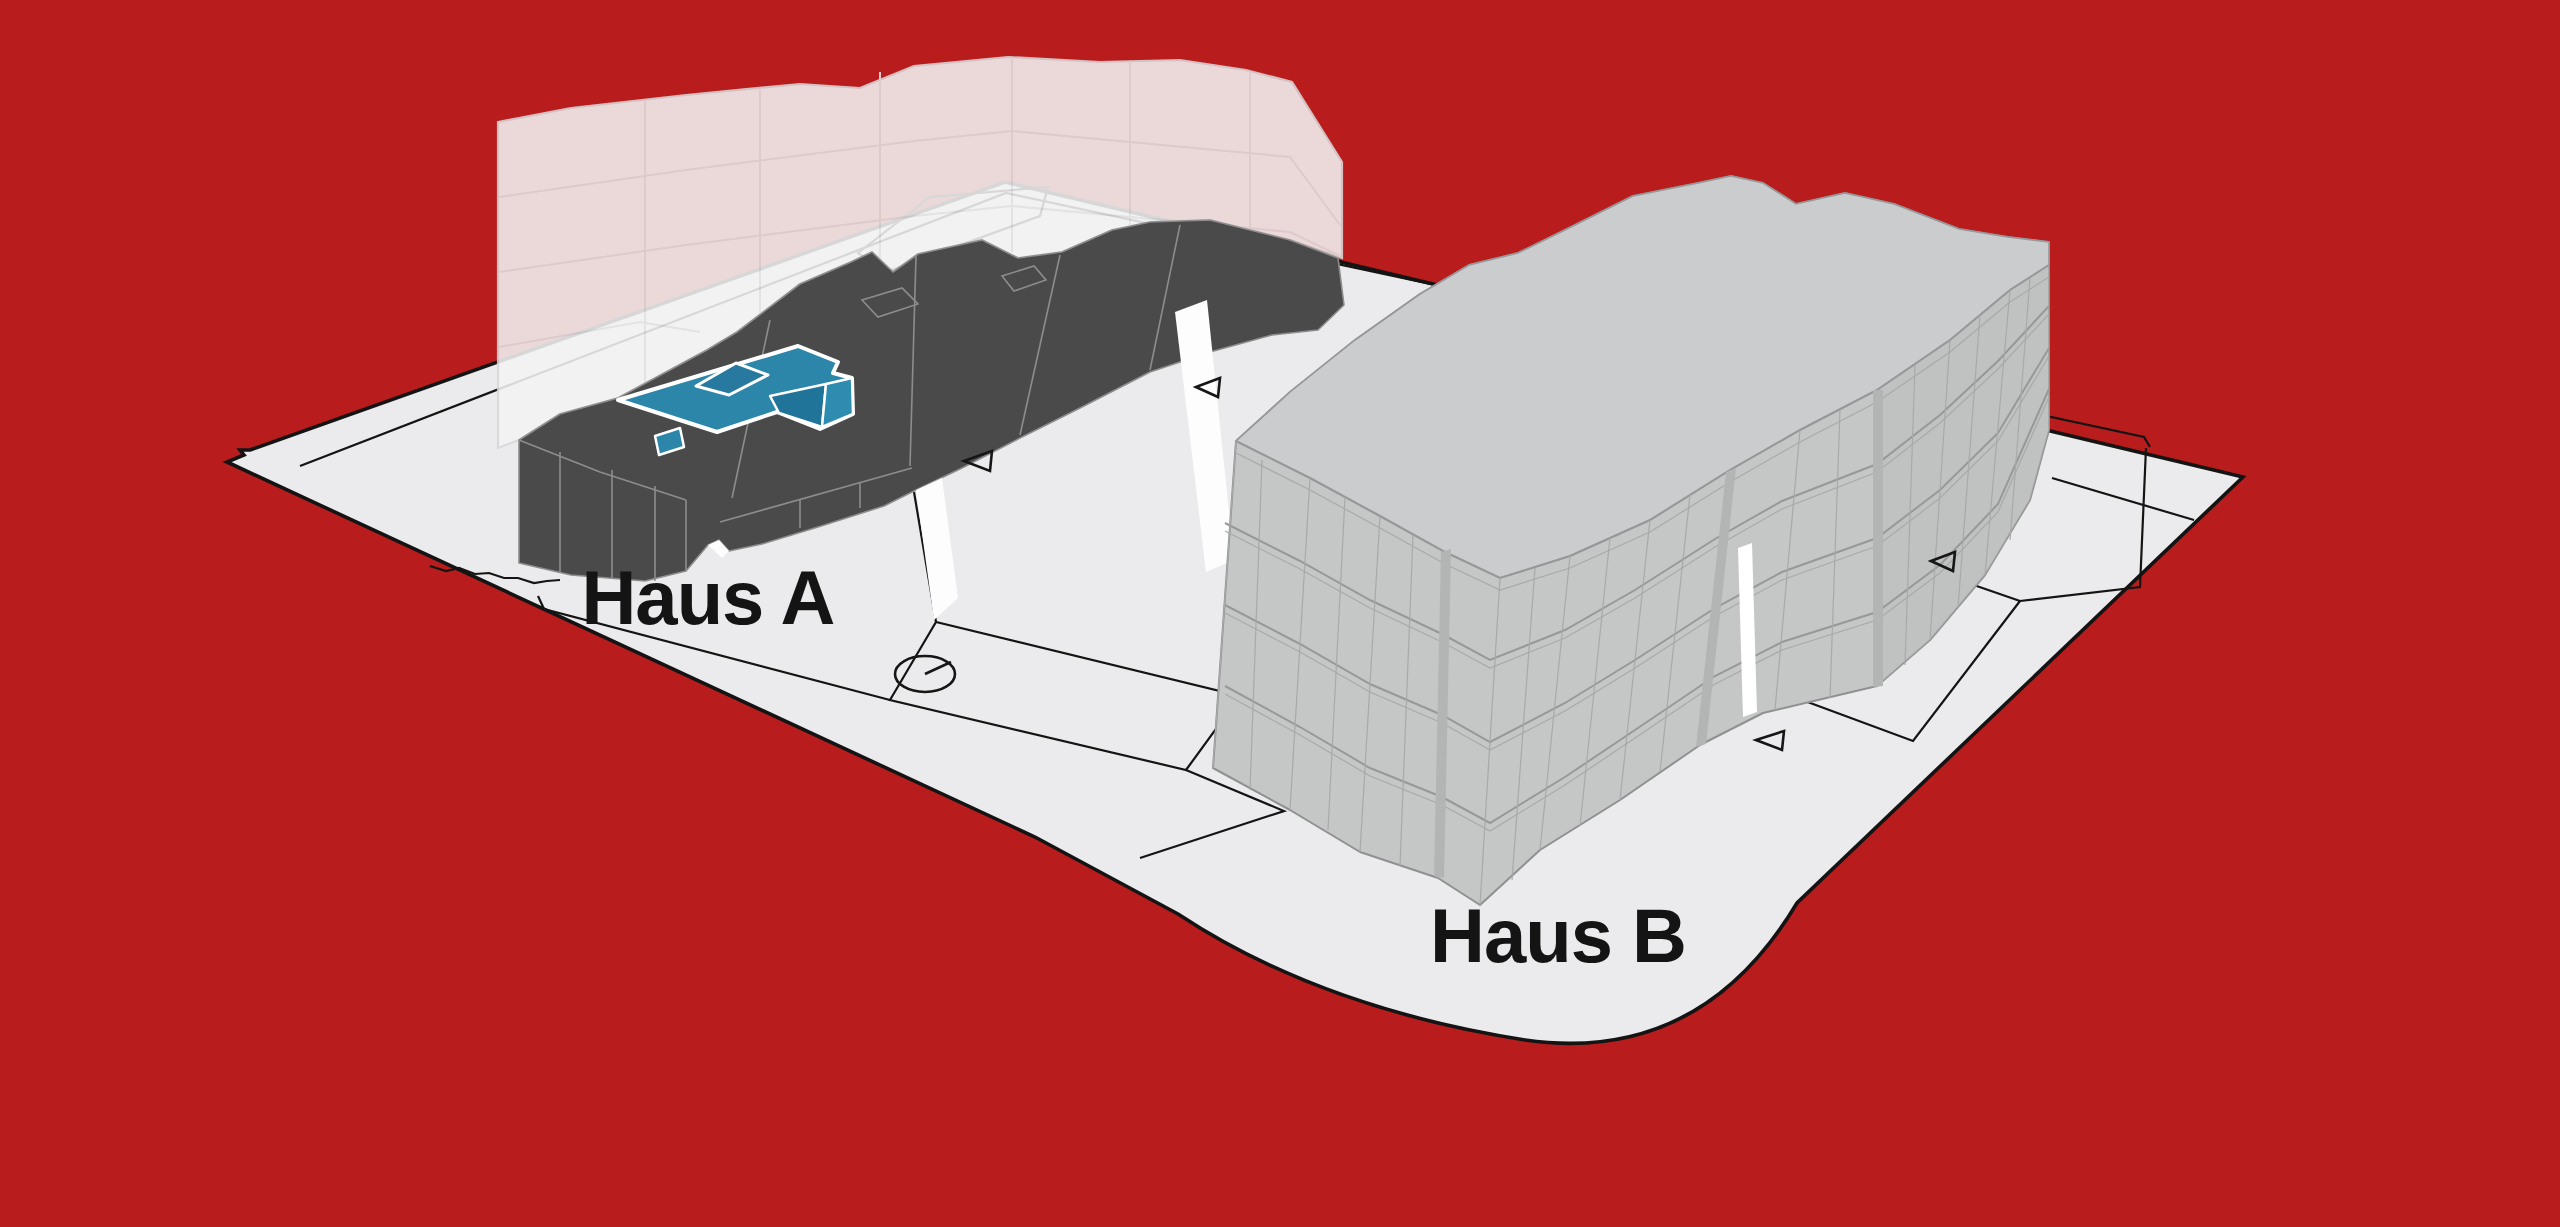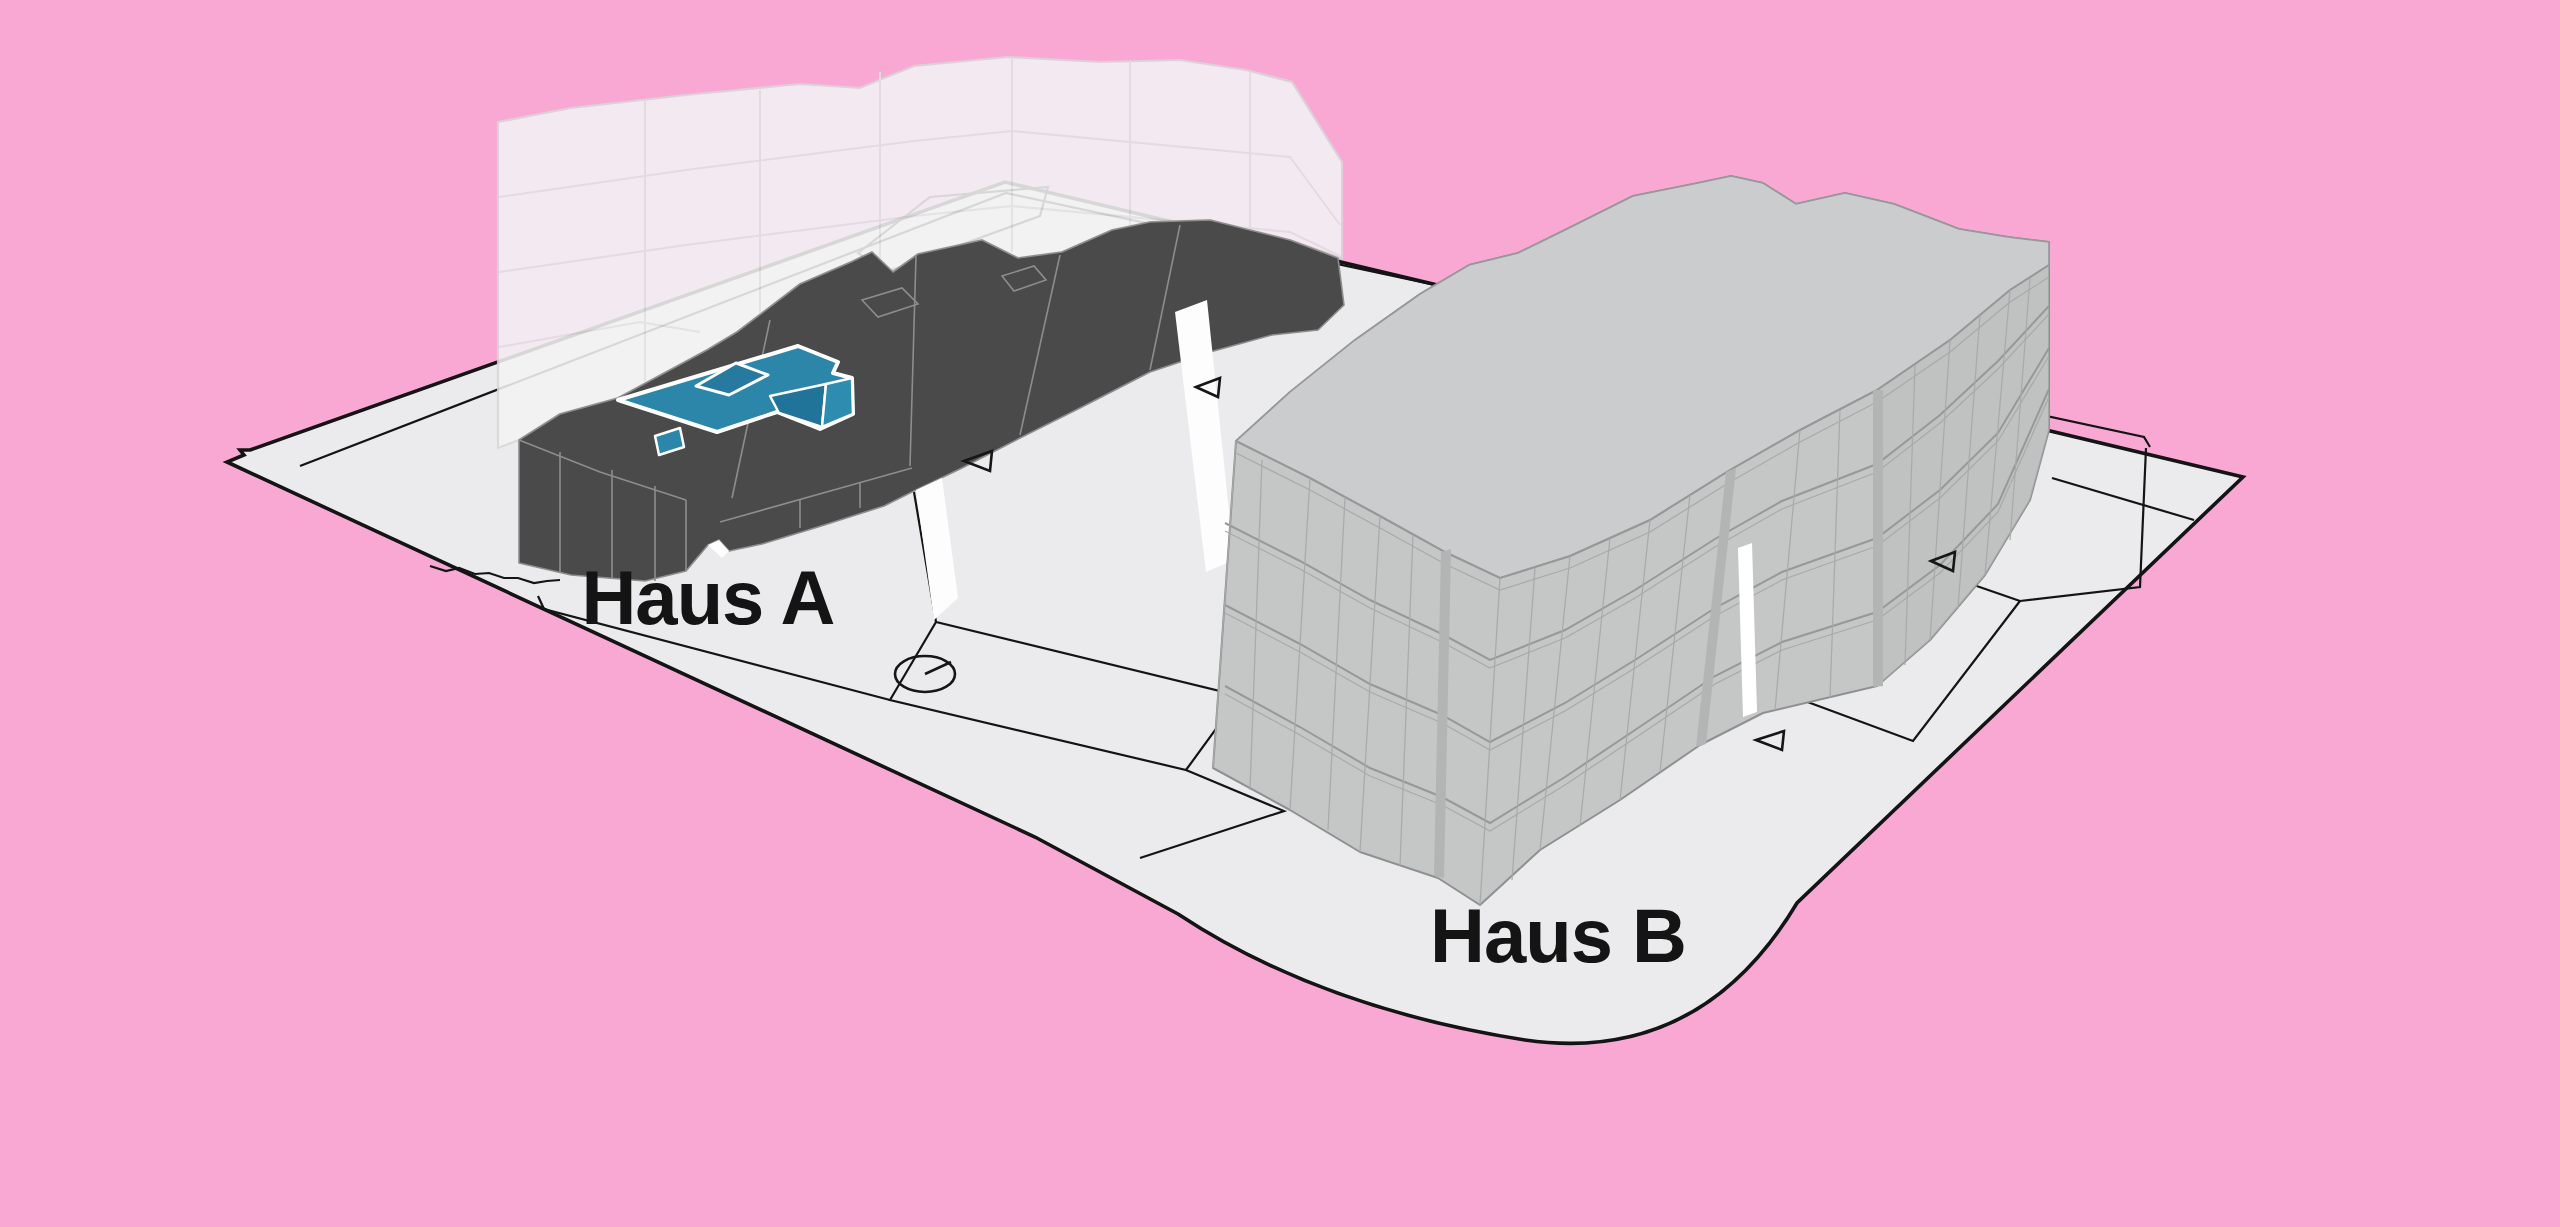--- a/index.html
+++ b/index.html
@@ -1,16 +1,16 @@
 <!DOCTYPE html>
 <html><head>
 <meta charset="utf-8">
 <style>
   html,body{margin:0;padding:0;background:#ffffff;}
-  .stage{width:2560px;height:1227px;position:relative;background:#f9a8d4;overflow:hidden;
+  .stage{width:2560px;height:1227px;position:relative;background:#b91c1c;overflow:hidden;
          font-family:"Liberation Sans", sans-serif;}
   svg{display:block;}
   text.bldg-label{font-family:"Liberation Sans","DejaVu Sans",sans-serif;
                   font-weight:bold;font-size:76px;fill:#141414;letter-spacing:-1px;}
   .thinline{stroke:#141414;stroke-width:2.2;fill:none;}
   .boundary{stroke:#141414;stroke-width:3.6;}
   .bline{stroke:#97989a;stroke-width:2;fill:none;}
   .bline2{stroke:#a8a9a9;stroke-width:1.2;fill:none;}
   .aedge{stroke:#8d8d8d;stroke-width:1.6;fill:none;}
   .ghostline{stroke:#e2e2e4;stroke-width:2;fill:none;}

